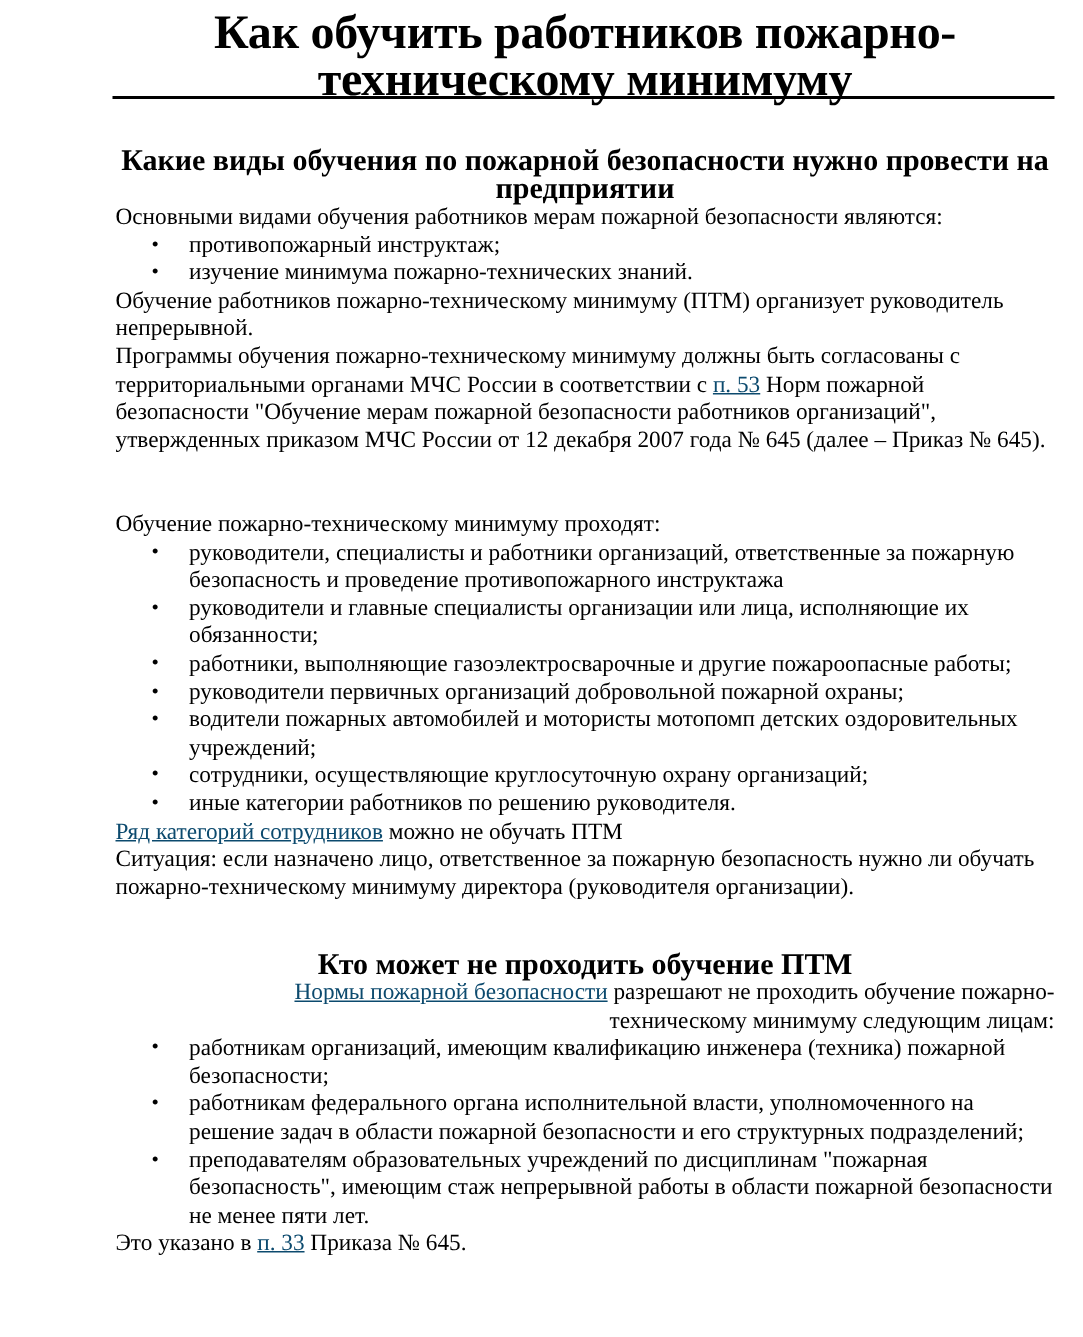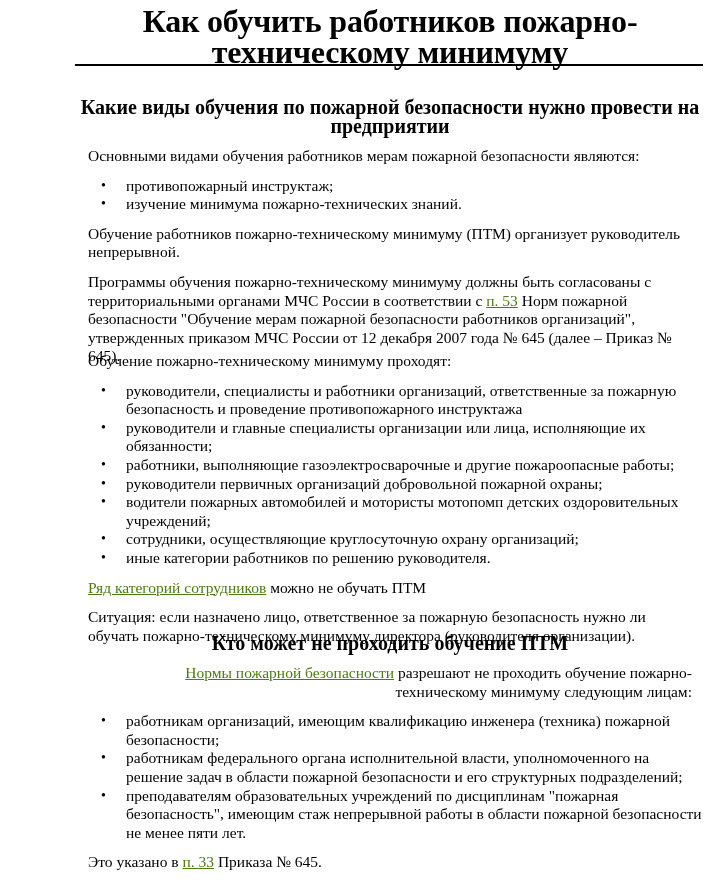--- a/index.html
+++ b/index.html
@@ -39,21 +39,21 @@
       border-top: 2px solid #000;
     }
     .section-heading {
       margin: 0;
       font-size: 20px;
       font-weight: bold;
       line-height: 19px;
       text-align: center;
     }
     p {
-      margin: 11px;
+      margin: 0;
       font-size: 15.5px;
       line-height: 18.6px;
     }
     p.indent {
       text-indent: 31px;
       text-align: right;
     }
     ul {
       margin: 0;
       padding: 0;
@@ -65,21 +65,21 @@
       font-size: 15.5px;
       line-height: 18.6px;
     }
     ul li .bullet {
       position: absolute;
       left: 24px;
       top: 0;
       font-size: 14px;
     }
     a.link {
-      color: #4d7c0f;
+      color: #0c4a6e;
       text-decoration: underline;
     }
     .sec1 { position: absolute; top: 98px; left: 0; width: 626px; }
     .sec2 { position: absolute; top: 341px; left: 0; width: 626px; }
     .sec3 { position: absolute; top: 634px; left: 0; width: 626px; }
   </style>
 </head>
 <body>
 
 <div class="page">

